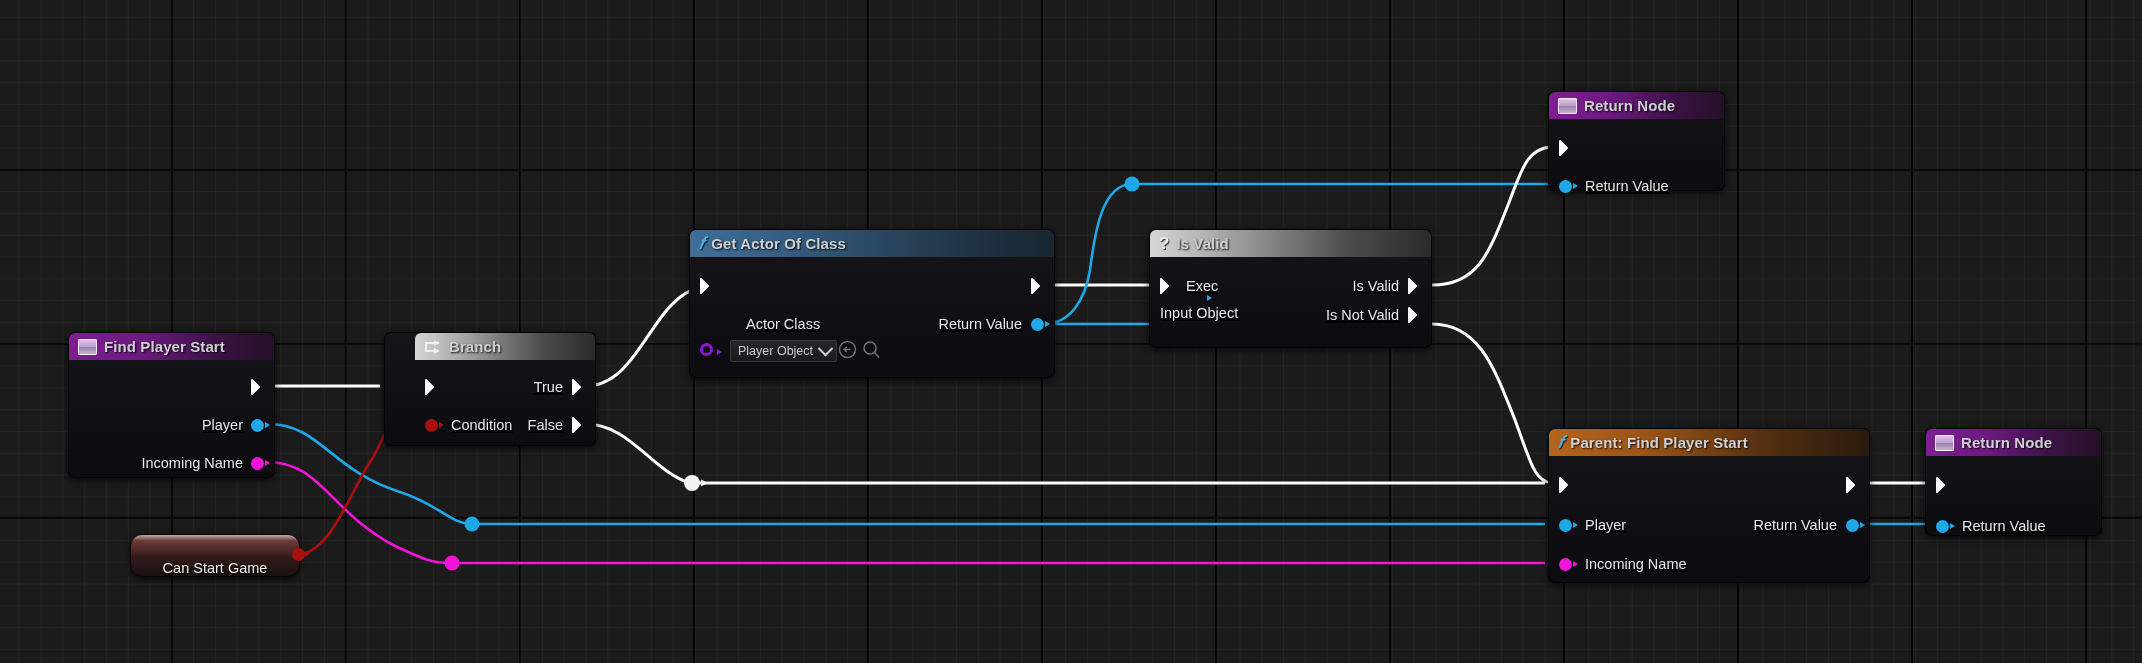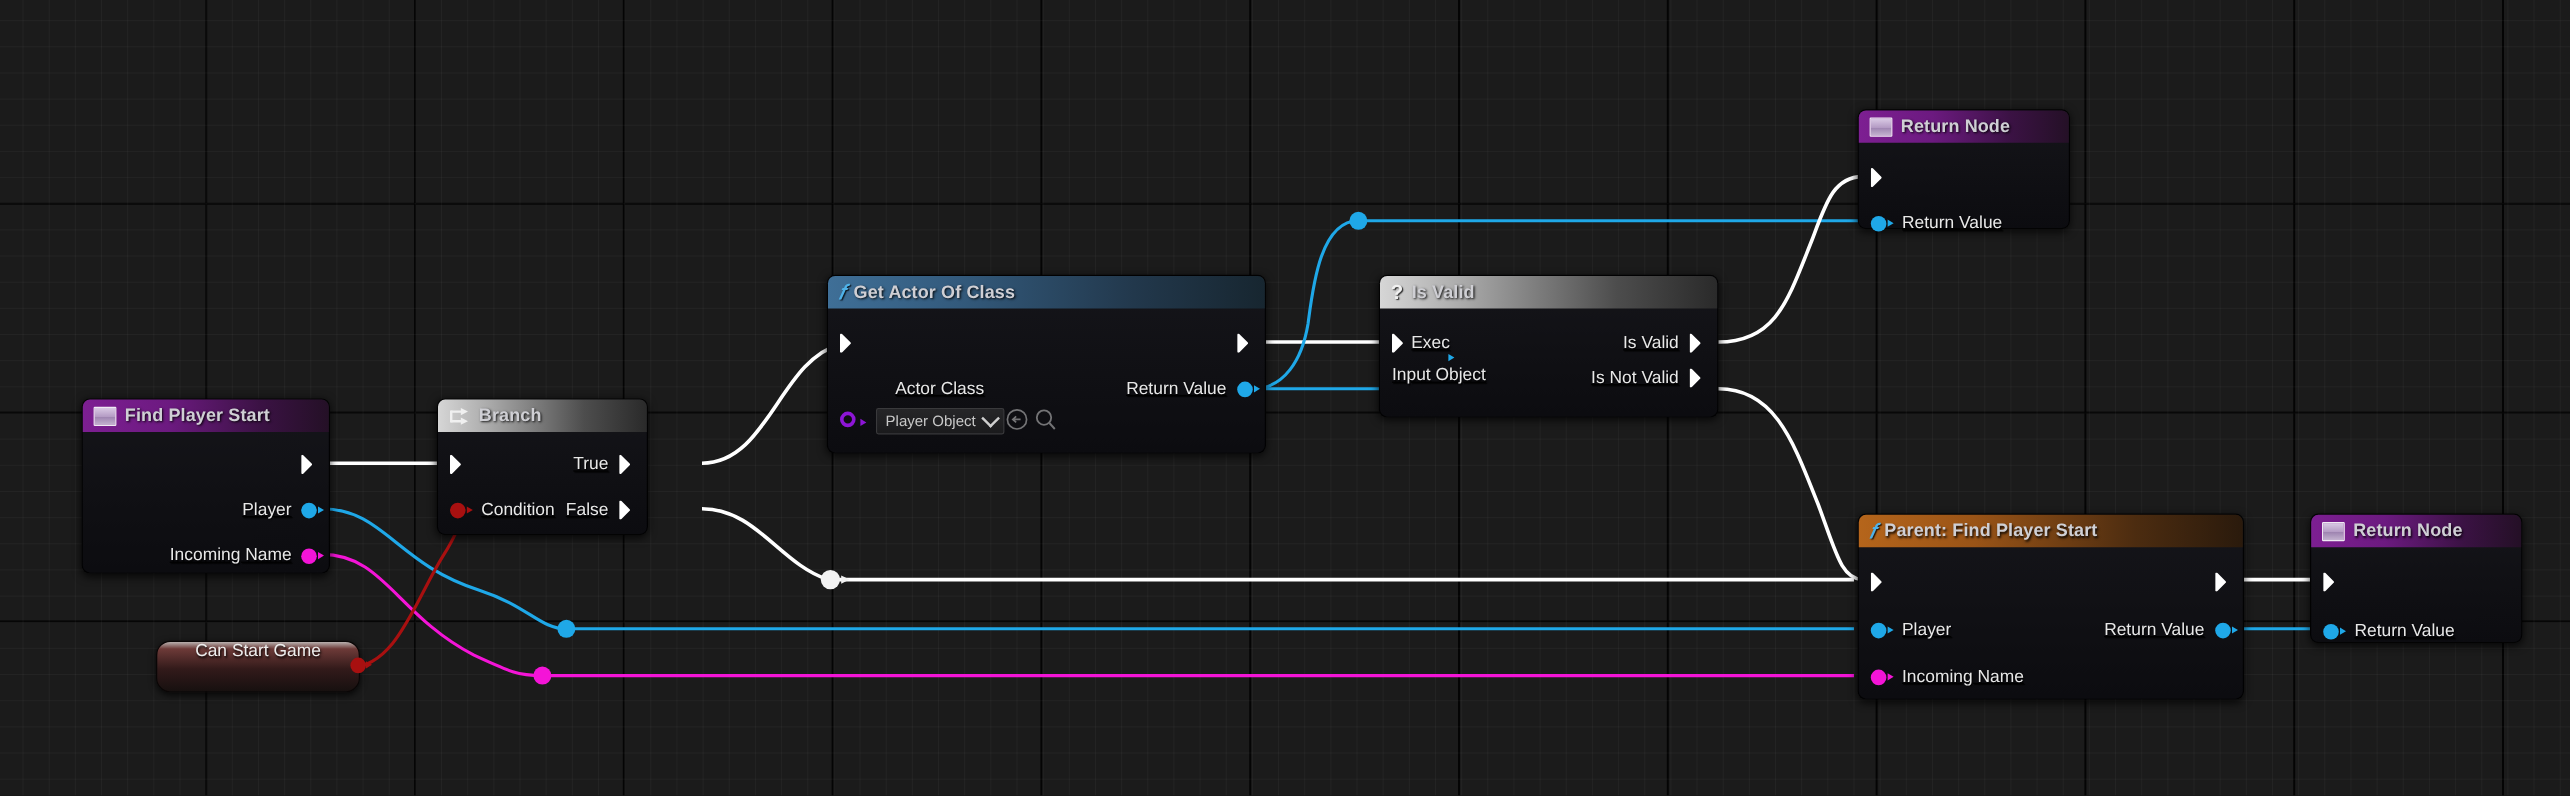--- a/index.html
+++ b/index.html
@@ -163,21 +163,21 @@
 
   
   .pill-node {
     position: absolute;
     border-radius: 12px;
     z-index: 10;
     background: linear-gradient(to bottom, #b8b0ae 0%, #6d3a38 14%, #321a1a 55%, #17100f 100%);
     border: 1px solid #0a0606;
     box-shadow: 0 2px 6px rgba(0,0,0,0.8);
     display: flex;
-    align-items: flex-start;
+    align-items: flex-end;
     justify-content: center;
   }
   .pill-label {
     font-size: 14.5px;
     color: #ededed;
     text-shadow: 1px 1px 2px rgba(0,0,0,0.95);
     white-space: nowrap;
   }
   .pill-pin {
     position: absolute;
@@ -263,21 +263,21 @@
         <span class="dot-pin pin-pink"></span>
       </div>
     </div>
   </div>
 
   <div class="pill-node" style="left:130px; top:534px; width:168px; height:41px;">
     <span class="pill-label">Can Start Game</span>
     <span class="pill-pin" style="right:-6px; top:13px;"></span>
   </div>
 
-  <div class="node" style="left:364px; top:332px; width:176px; height:114px;">
+  <div class="node" style="left:384px; top:332px; width:212px; height:114px;padding-left:30px;">
     <div class="node-header hdr-grey">
       <span class="icon-branch">
         <svg width="18" height="16" viewBox="0 0 18 16">
           <path d="M2,3 L2,13" stroke="#f0f0f0" stroke-width="2" fill="none"></path>
           <path d="M2,4 L11,4" stroke="#f0f0f0" stroke-width="2" fill="none"></path>
           <path d="M2,12 L11,12" stroke="#f0f0f0" stroke-width="2" fill="none"></path>
           <polygon points="10,1 16,4 10,7" fill="#f0f0f0"></polygon>
           <polygon points="10,9 16,12 10,15" fill="#f0f0f0"></polygon>
         </svg>
       </span>
@@ -373,21 +373,21 @@
     </div>
   </div>
 
   <div class="node" style="left:1149px; top:229px; width:283px; height:119px;">
     <div class="node-header hdr-grey">
       <span class="icon-q">?</span>
       <span class="htitle">Is Valid</span>
     </div>
     <div class="node-body">
 
-      <div class="pinrow" style="left:10px; top:20px; gap:3px;">
+      <div class="pinrow" style="left:10px; top:20px; gap:13px;">
         <span class="exec-pin">
           <svg width="13" height="16" viewBox="0 0 13 16">
             <polygon points="1,1 8,8 1,15" fill="#ffffff" stroke="#ffffff" stroke-width="2" stroke-linejoin="round"></polygon>
           </svg>
         </span>
         <span class="pinlabel">Exec</span>
       </div>
 
       <div class="pinrow" style="left:10px; top:35px; gap:13px;flex-direction:column;">
         <span class="dot-pin pin-blue"></span>

